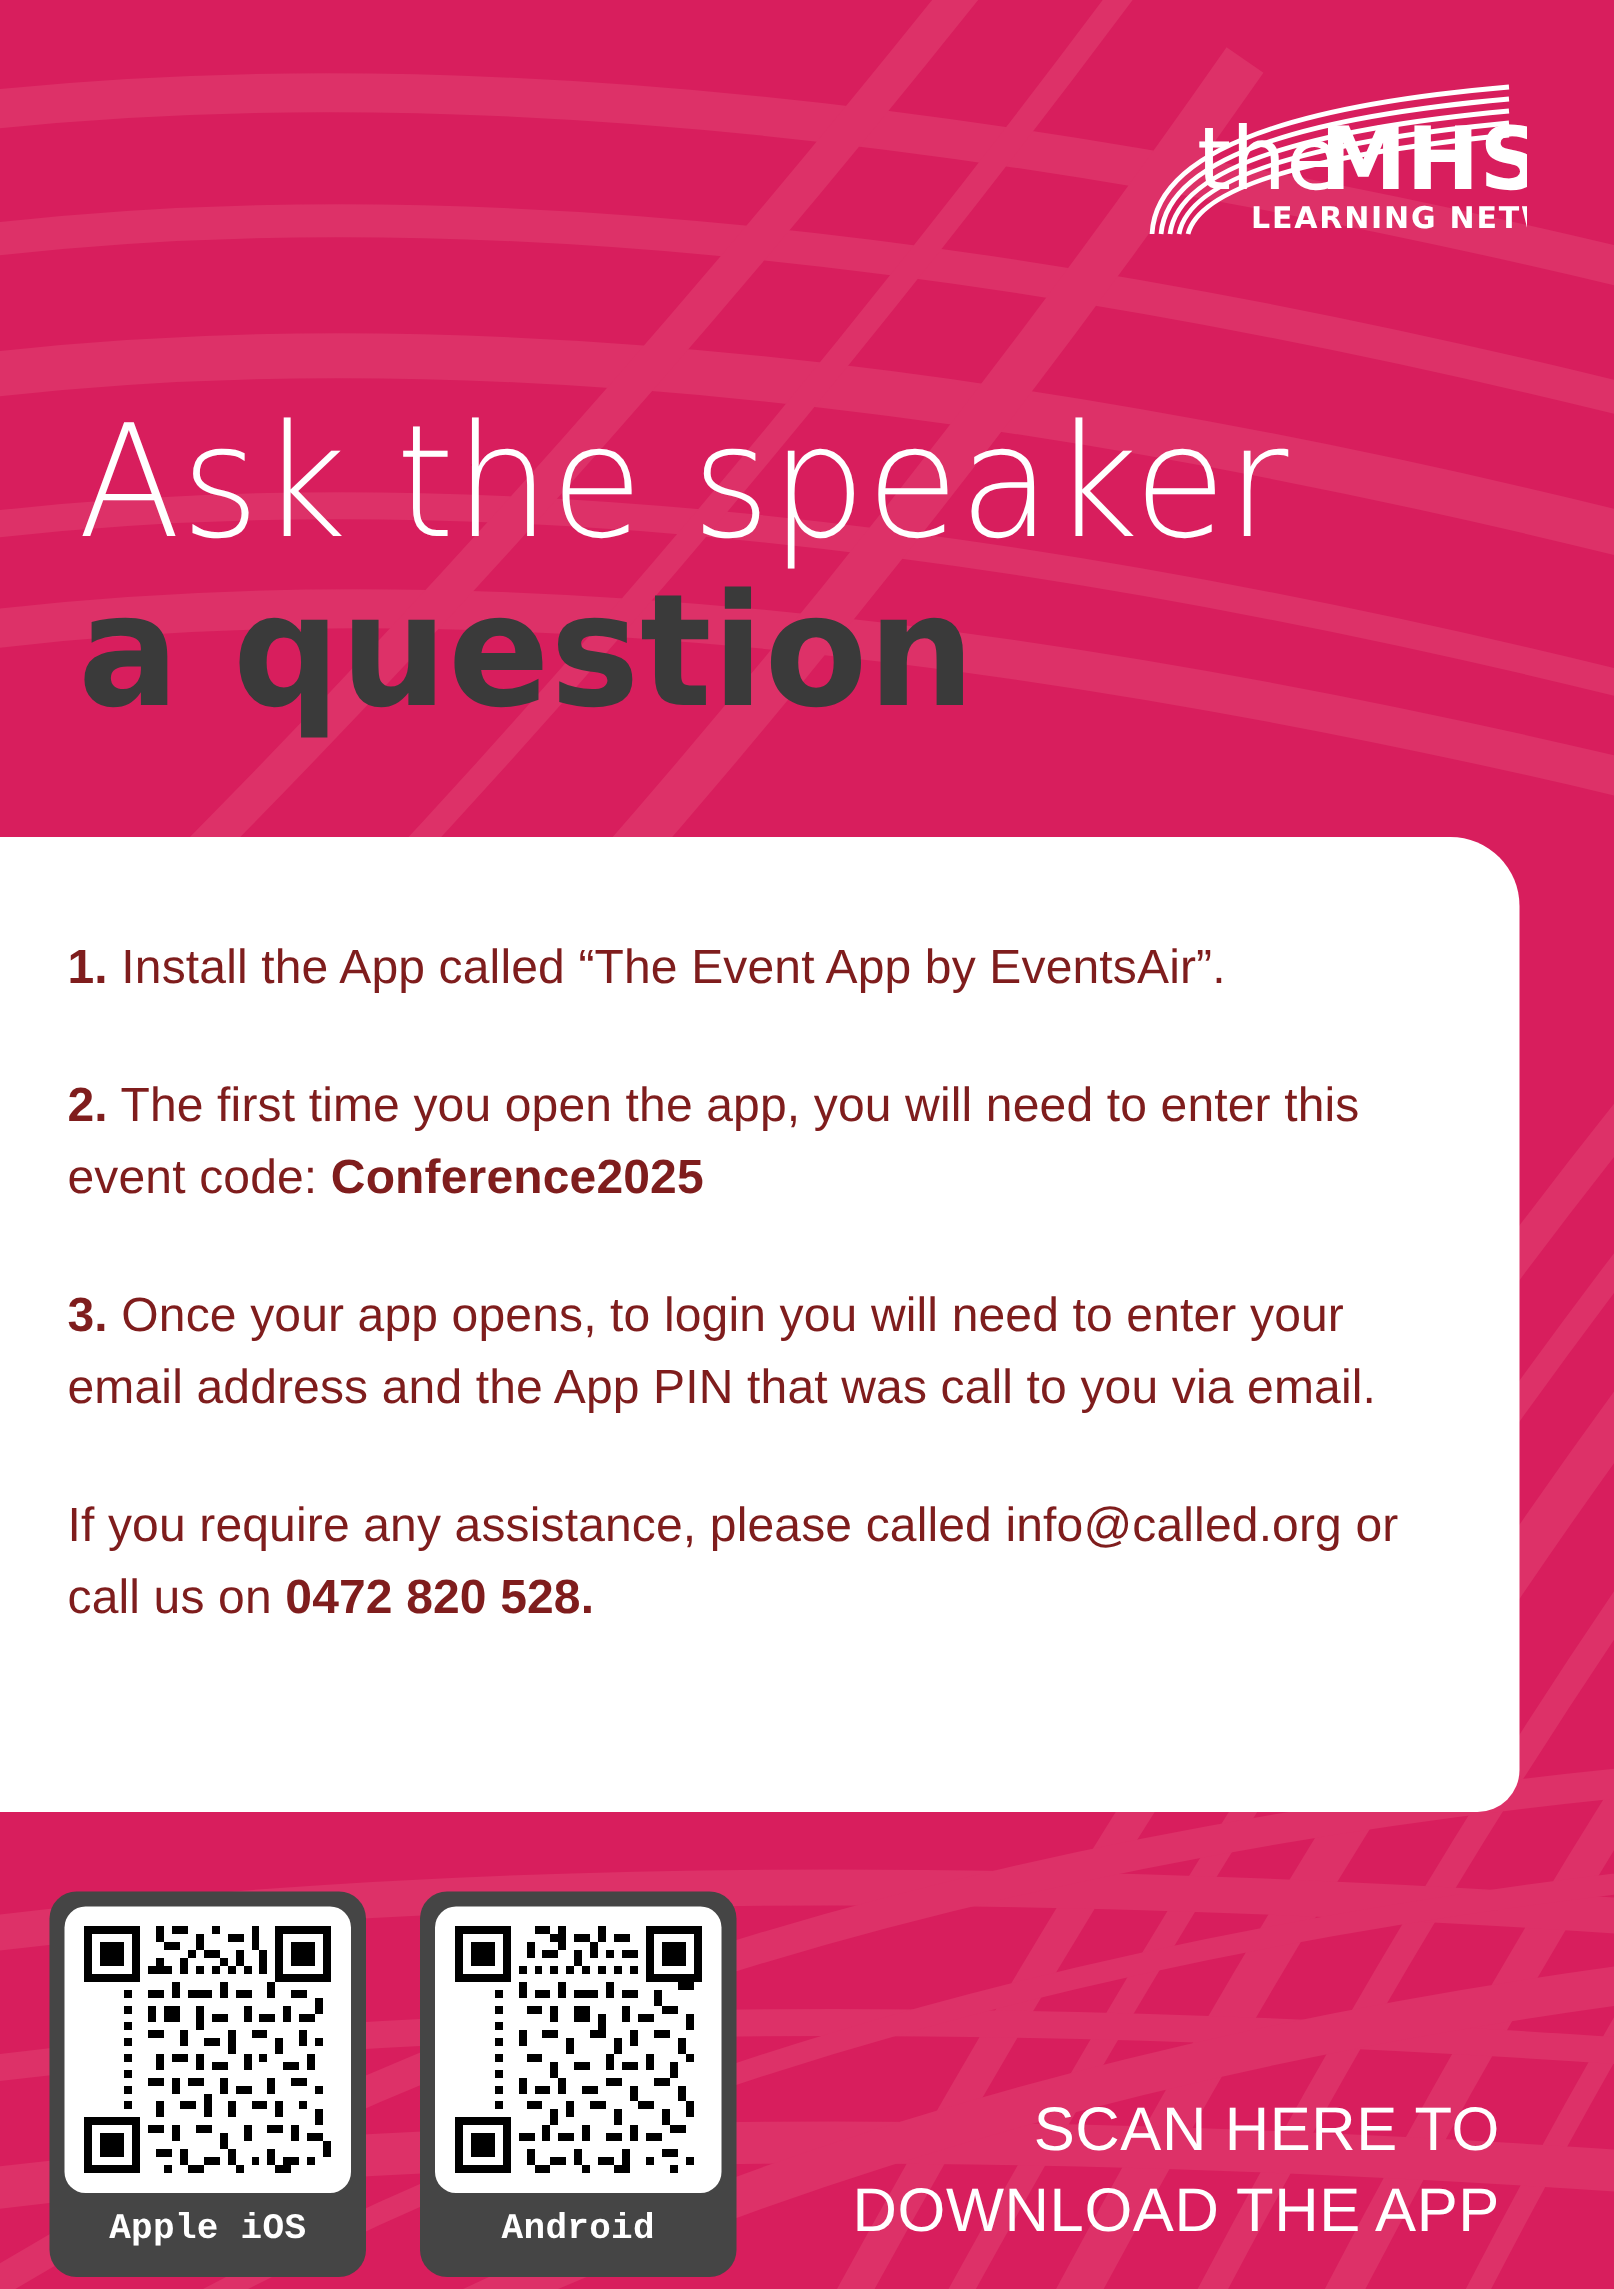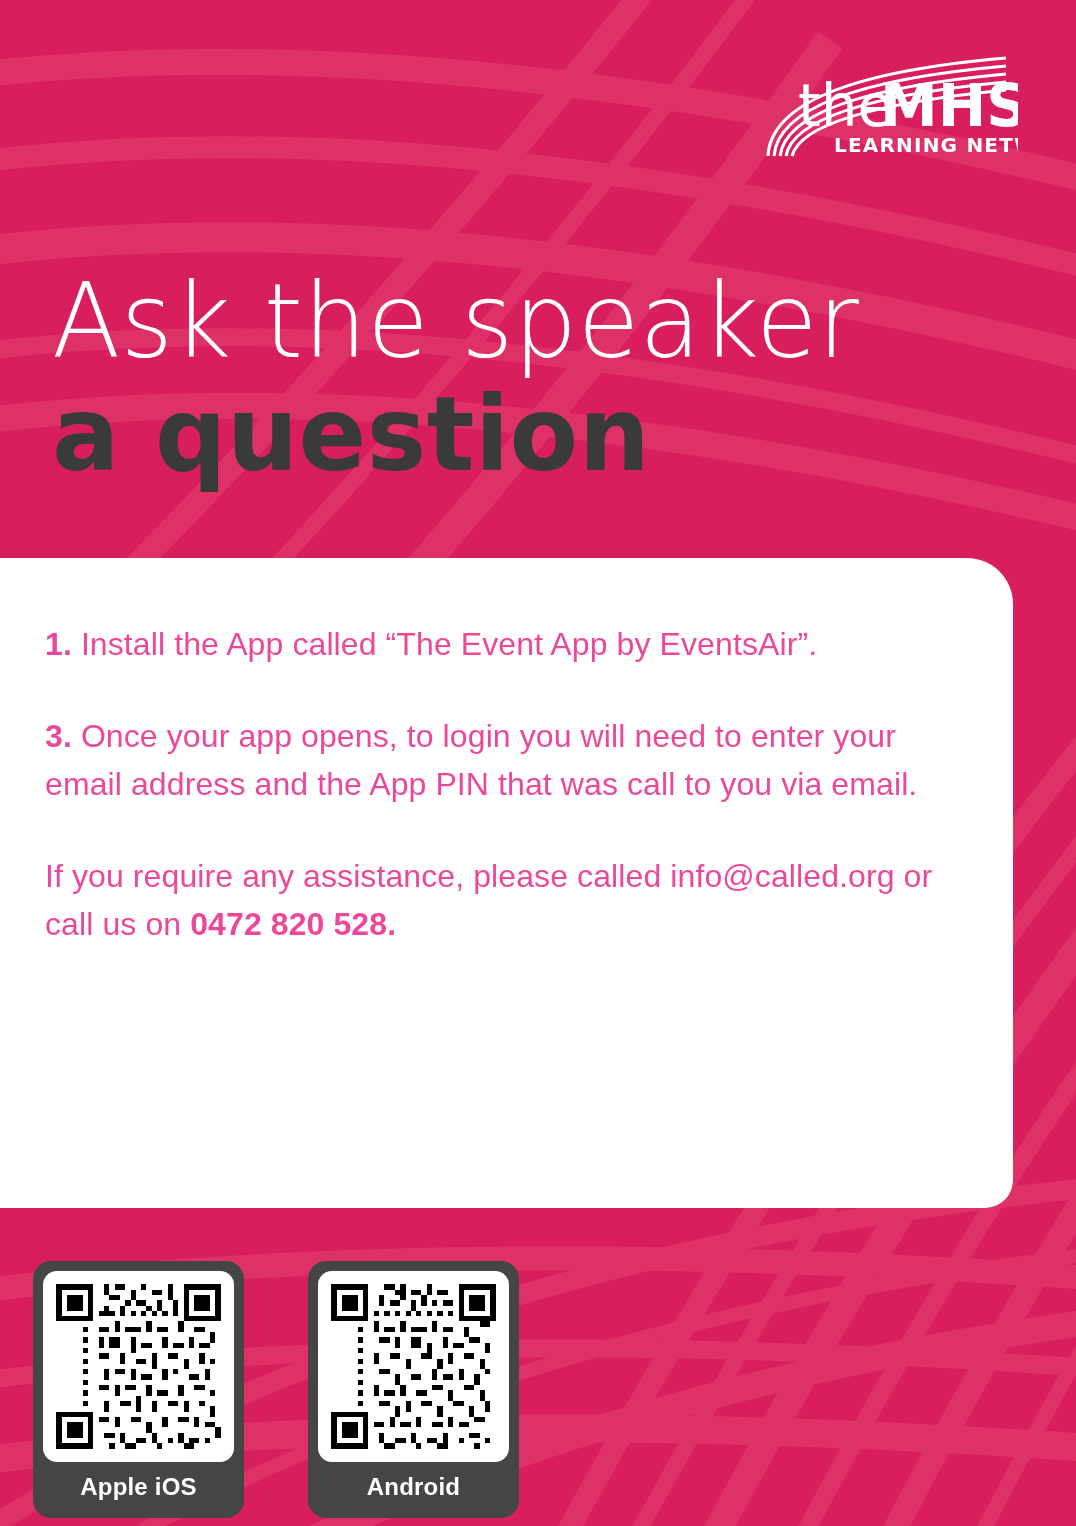--- a/index.html
+++ b/index.html
@@ -86,35 +86,36 @@
     background: #ffffff;
     border-top-right-radius: 46px;
     border-bottom-right-radius: 28px;
   }
   .card-inner {
     padding: 62px 48px 0 45px;
   }
   .step {
     font-size: 32px;
     line-height: 48px;
-    color: #ec4899;
+    color: #7f1d1d;
     font-weight: 400;
     margin: 0 0 44px 0;
     letter-spacing: 0.1px;
   }
   .step:last-child { margin-bottom: 0; }
   .step b { font-weight: 700; }
 
   
   .qr-row {
     position: absolute;
     left: 33px;
     top: 1261px;
     display: flex;
-    gap: 64px;
+    gap: 36px;
+    font-family: Liberation Mono, monospace;
   }
   .qr-card {
     width: 211px;
     background: #454545;
     border-radius: 18px;
     padding: 10px 10px 4px 10px;
     box-sizing: border-box;
     display: flex;
     flex-direction: column;
     align-items: center;
@@ -215,20 +216,23 @@
     <span class="headline-line2">a question</span>
   </div>
 
   <div class="card">
     <div class="card-inner">
 
       <p class="step">
         <b>1.</b><span> Install the App called “The Event App by EventsAir”.</span>
       </p>
 
+      <p class="step">
+        <b>2.</b><span> The first time you open the app, you will need to enter this event code: </span><b>Conference2025</b>
+      </p>
 
       <p class="step">
         <b>3.</b><span> Once your app opens, to login you will need to enter your email address and the App PIN that was call to you via email.</span>
       </p>
 
       <p class="step">
         <span>If you require any assistance, please called </span><span>info@called.org</span><span> or call us on </span><b>0472 820 528.</b>
       </p>
 
     </div>
@@ -483,14 +487,18 @@
             <rect x="21" y="31" width="2" height="1"></rect>
               <rect x="28" y="31" width="1" height="1"></rect>
           </g>
         </svg>
       </div>
       <div class="qr-label">Android</div>
     </div>
 
   </div>
 
+  <div class="scan-cta">
+    <span>SCAN HERE TO</span>
+    <span>DOWNLOAD THE APP</span>
+  </div>
 
 </div>
 
 </body></html>

